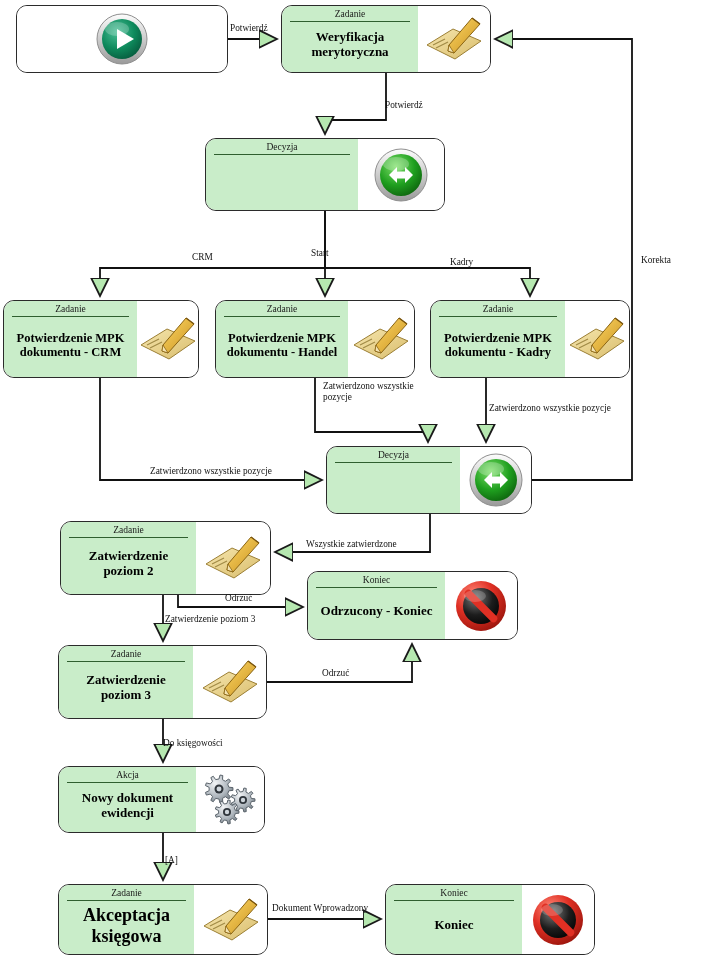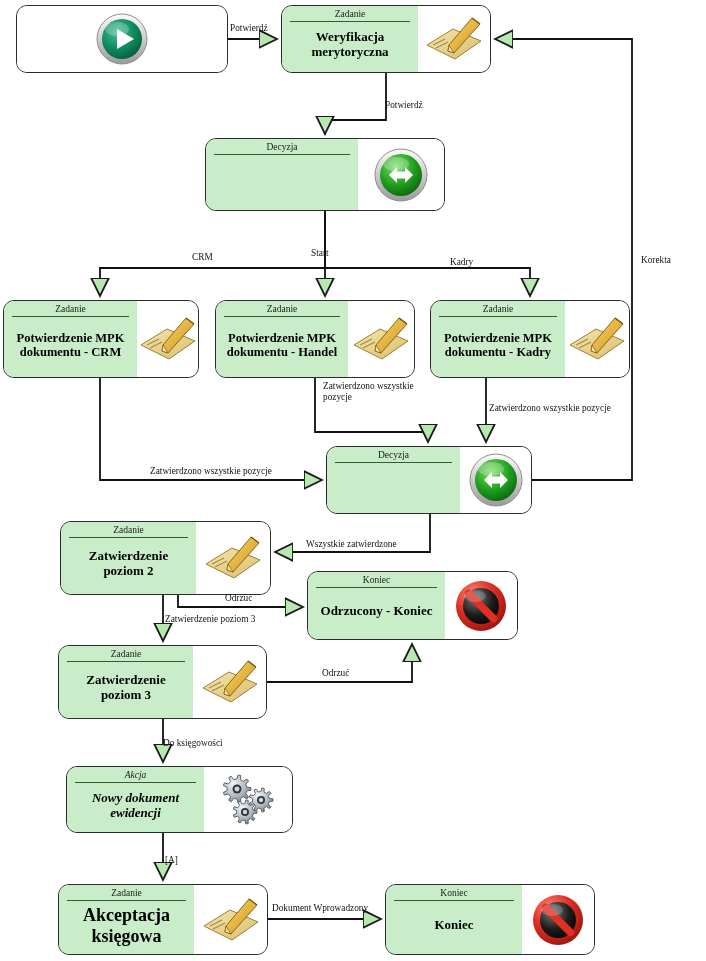--- a/index.html
+++ b/index.html
@@ -244,21 +244,21 @@
           <svg width="62" height="48" viewBox="0 0 62 48">
             <path d="M4,30 L30,14 L58,26 L32,44 Z" fill="url(#gPaper)" stroke="#9b7f35" stroke-width="1"></path>
             <path d="M10,30 L22,24" stroke="#a08a46" stroke-width="1.2"></path>
             <path d="M13,33 L25,27" stroke="#a08a46" stroke-width="1.2"></path>
             <path d="M49,3 L57,9 L31,38 L25,36 L26,30 Z" fill="url(#gPencil)" stroke="#8a6413" stroke-width="1"></path>
             <path d="M25,36 L26,30 L31,38 Z" fill="#f4e3b0" stroke="#8a6413" stroke-width=".8"></path>
             <path d="M49,3 L57,9" stroke="#7a560f" stroke-width="1.4"></path>
           </svg>
         </div>
       </div>
-      <div class="node" style="left: 66px; top: 766px; width: 227px; height: 67px; font-style: italic;">
+      <div class="node" style="left: 58px; top: 766px; width: 207px; height: 67px;">
         <div class="leftpane" style="width:137px">
           <div class="stereo">Akcja</div>
           <div class="rule"></div>
           <div class="label" style="font-size:13px">Nowy dokument<br>ewidencji</div>
         </div>
         <div class="iconpane">
           <svg width="60" height="56" viewBox="0 0 60 56">
             <path d="M28.84,15.19 L32.93,15.60 L32.93,18.40 L28.84,18.81 L27.69,21.94 L27.69,21.94 L30.57,24.89 L28.77,27.02 L25.37,24.71 L22.49,26.37 L22.49,26.37 L22.79,30.48 L20.04,30.96 L18.93,27.00 L15.65,26.42 L15.65,26.42 L13.24,29.76 L10.83,28.37 L12.52,24.62 L10.37,22.06 L10.37,22.06 L6.39,23.08 L5.43,20.45 L9.14,18.67 L9.14,15.33 L9.14,15.33 L5.43,13.55 L6.39,10.92 L10.37,11.94 L12.52,9.38 L12.52,9.38 L10.83,5.63 L13.24,4.24 L15.65,7.58 L18.93,7.00 L18.93,7.00 L20.04,3.04 L22.79,3.52 L22.49,7.63 L25.37,9.29 L25.37,9.29 L28.77,6.98 L30.57,9.11 L27.69,12.06 L28.84,15.19 Z" fill="url(#gGear)" stroke="#5b646c" stroke-width="1"></path>
             <circle cx="19" cy="17" r="4.5" fill="#30363c"></circle>
             <circle cx="19" cy="17" r="2.475" fill="#cfd6dc"></circle>

